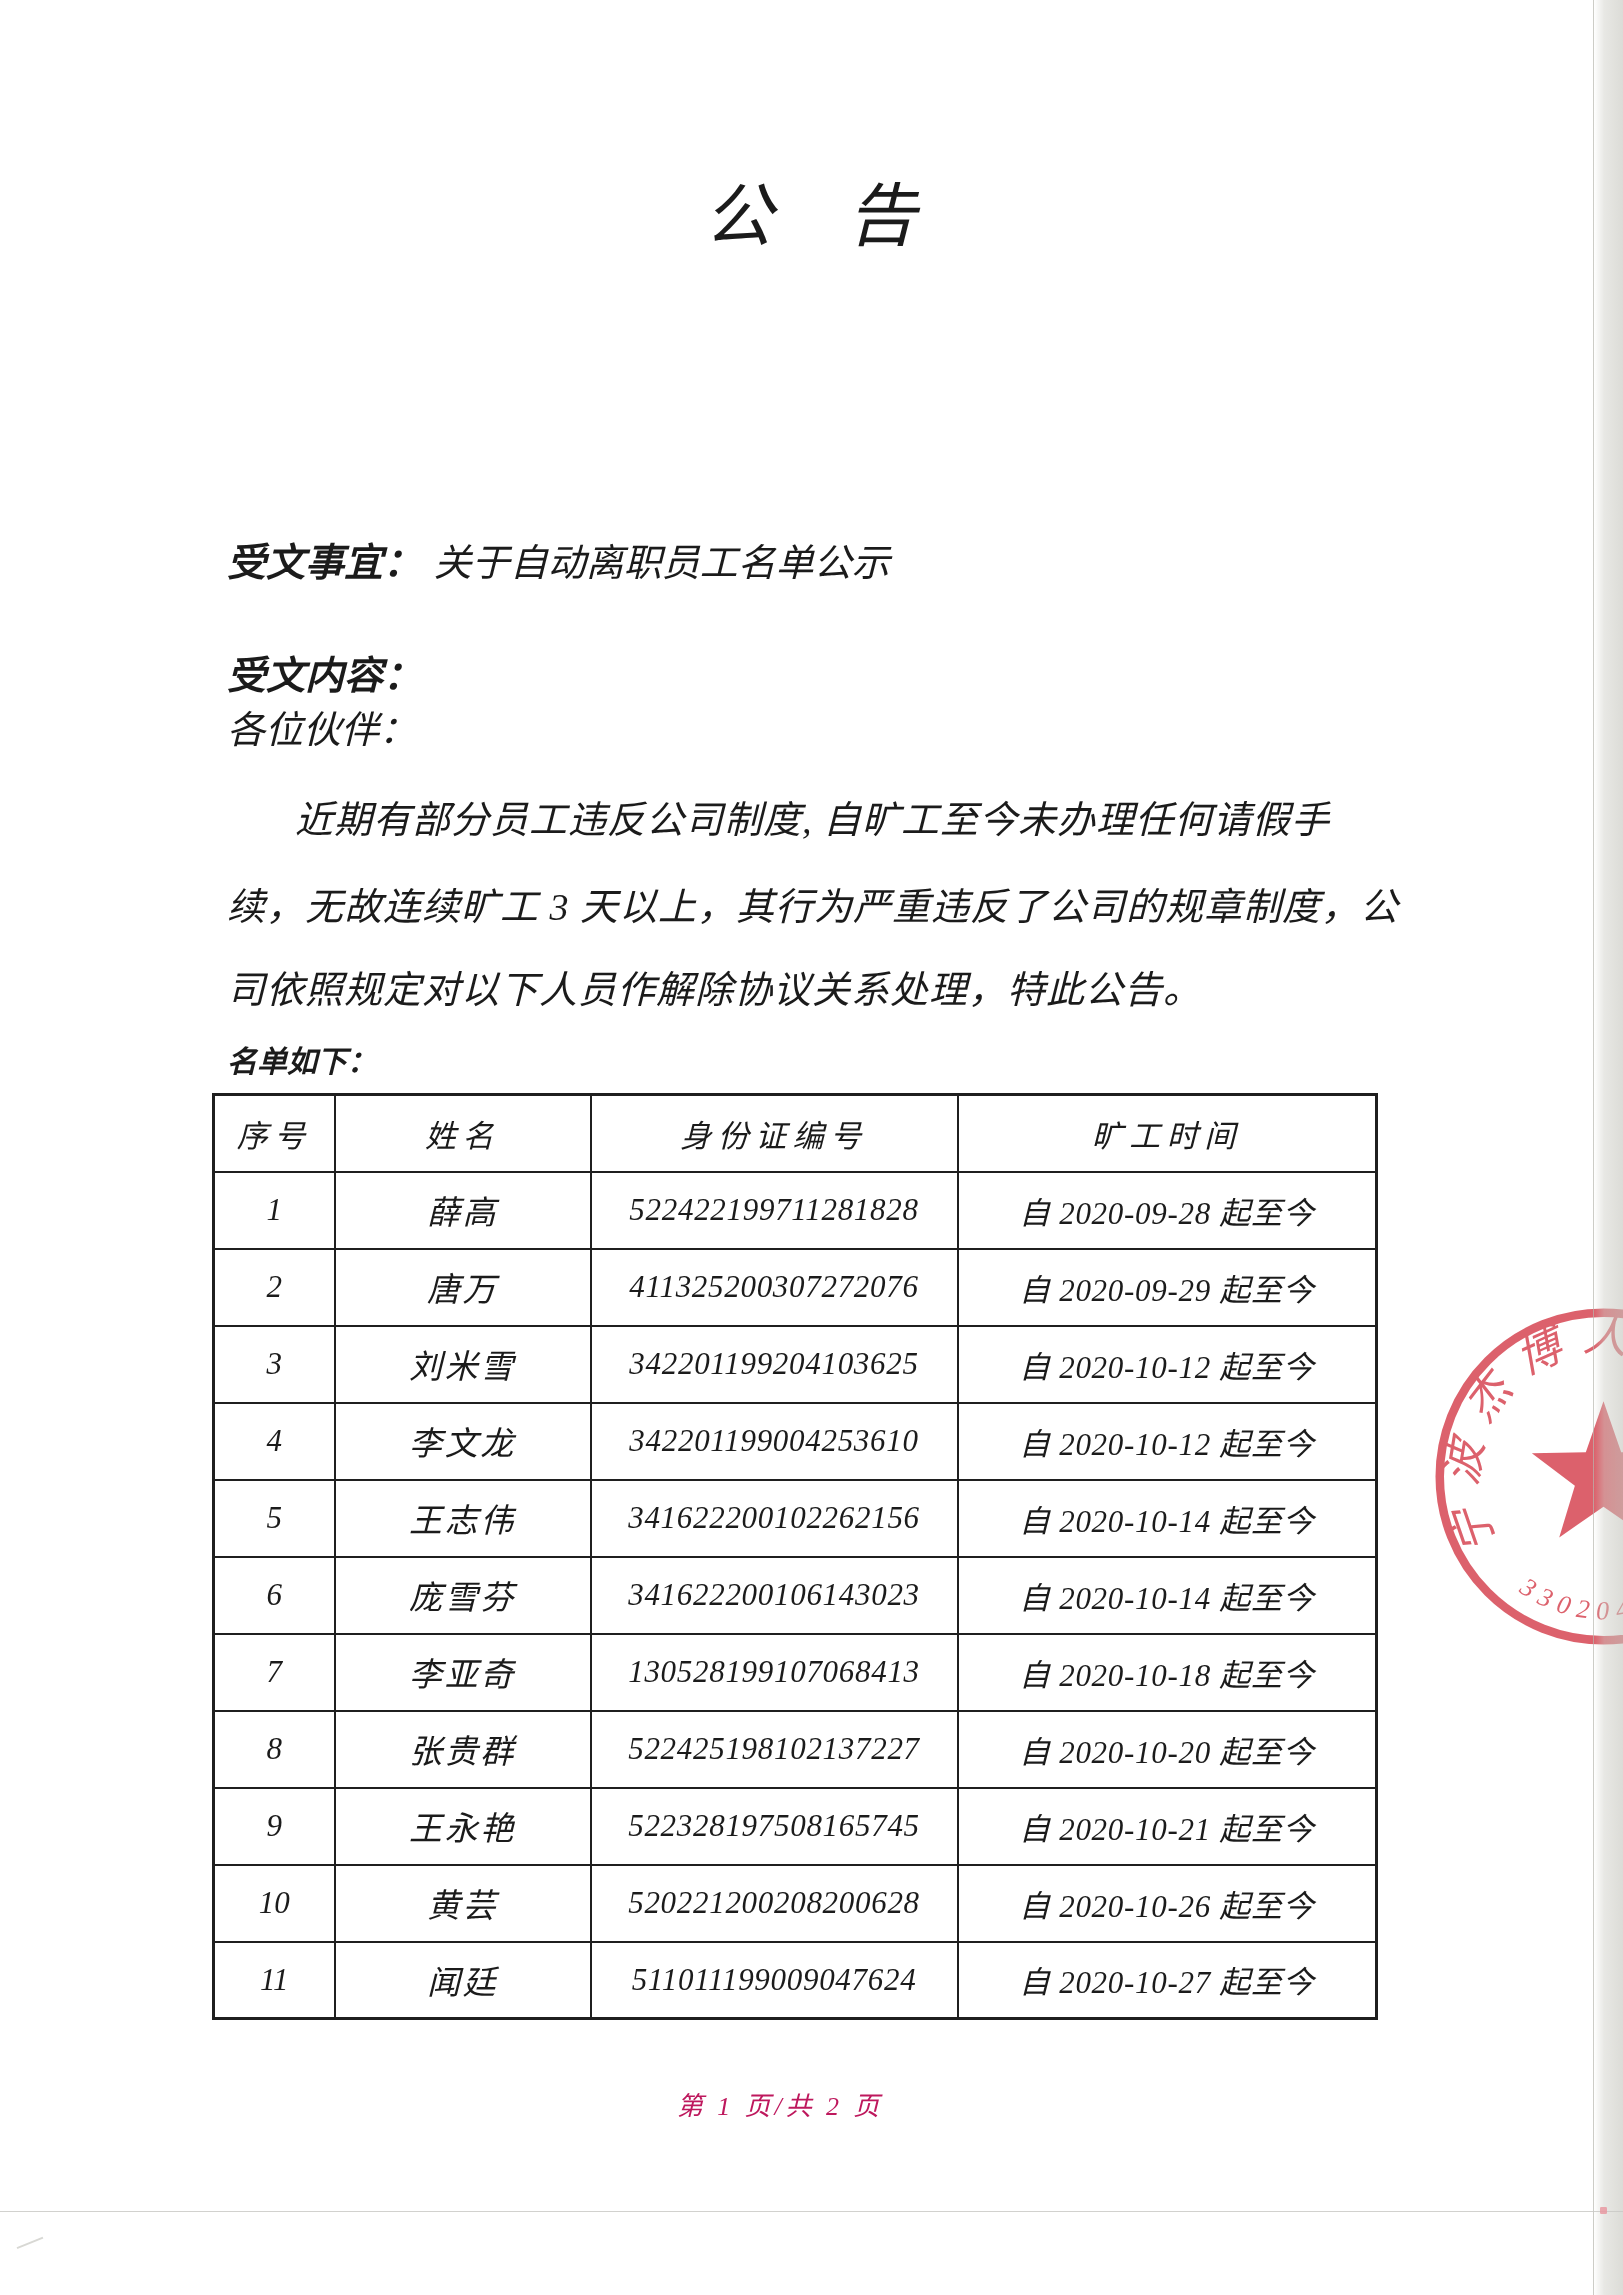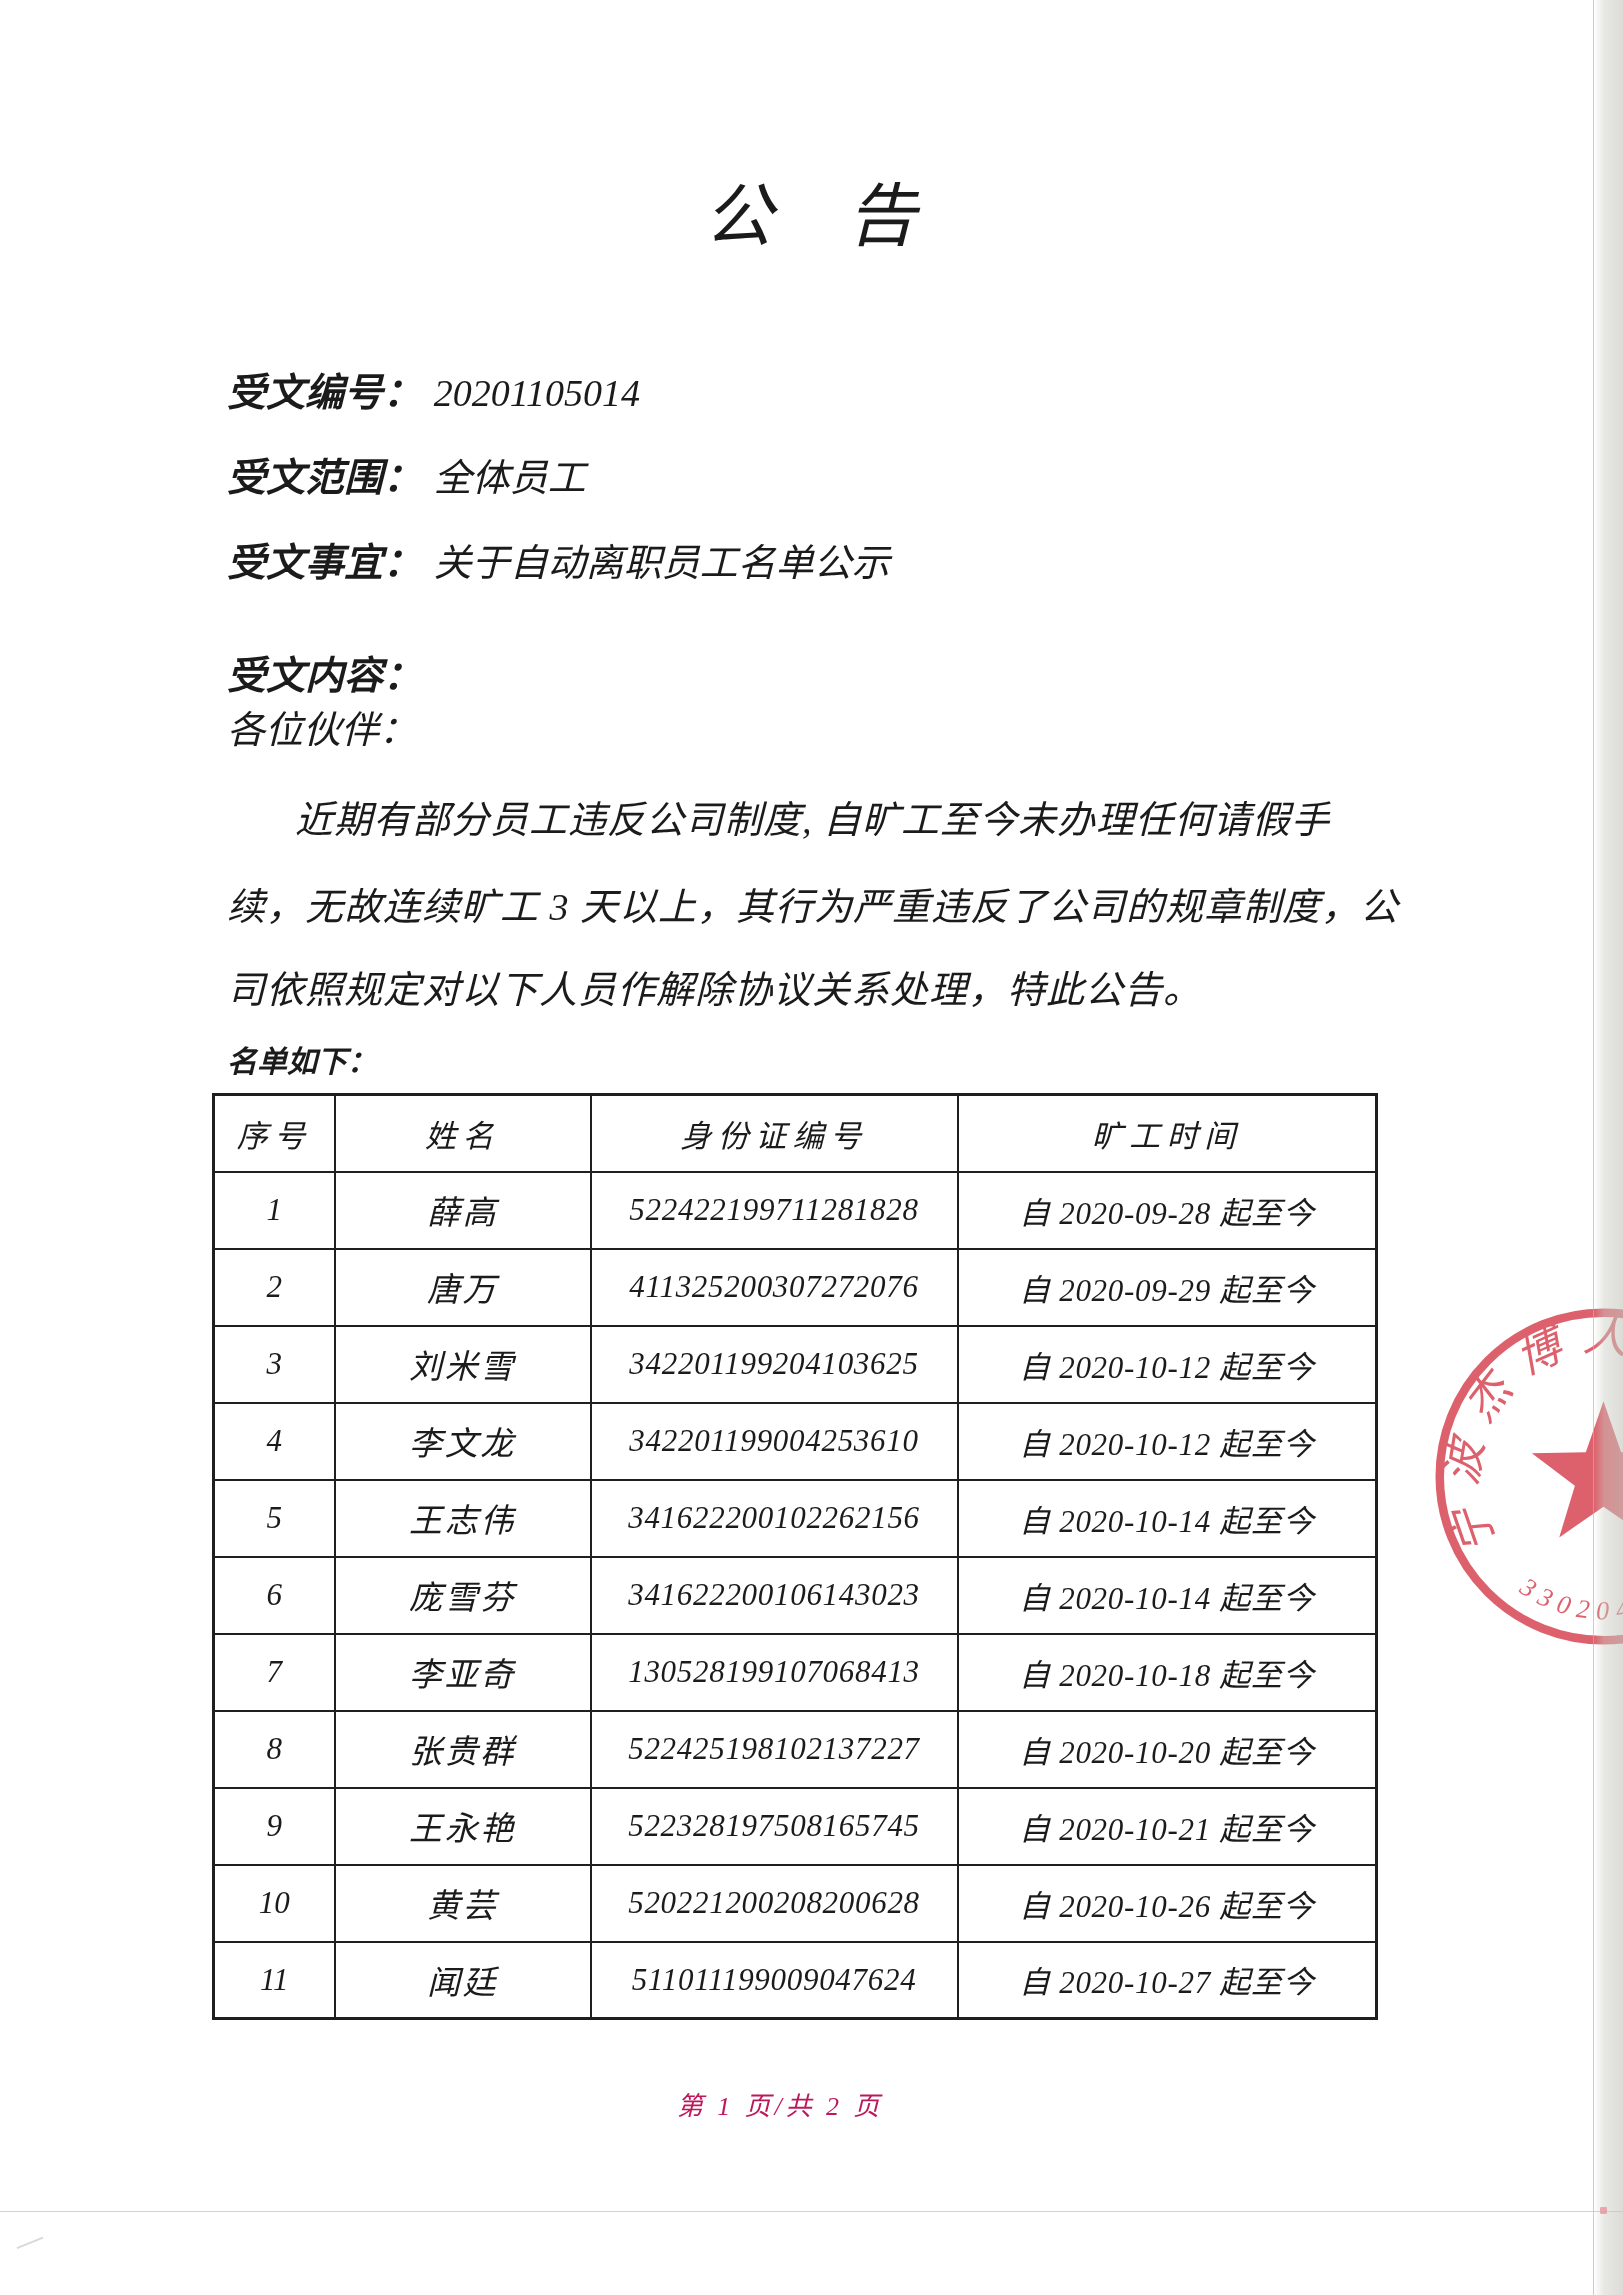--- a/index.html
+++ b/index.html
@@ -51,26 +51,20 @@
   .fold-dot{position:absolute;left:1600px;top:2207px;width:6.5px;height:6.5px;background:#e8959d;border-radius:1.3px;z-index:8;opacity:0.8;}
   .corner-mark{position:absolute;left:16.4px;top:2242px;width:27.5px;height:2px;background:#d8d8d4;transform:rotate(-22deg);z-index:2;}
 </style>
 </head>
 <body>
 
 <div class="page">
 
   <div class="doc-title">公　告</div>
 
-  <div class="field-line f0">
-    <span class="field-label">受文编号：</span><span class="field-value">20201105014</span>
-  </div>
-  <div class="field-line f1">
-    <span class="field-label">受文范围：</span><span class="field-value">全体员工</span>
-  </div>
   <div class="field-line f2">
     <span class="field-label">受文事宜：</span><span class="field-value">关于自动离职员工名单公示</span>
   </div>
   <div class="field-line f3">
     <span class="field-label">受文内容：</span><span class="field-value"></span>
   </div>
 
   <div class="salutation">各位伙伴：</div>
 
   <div class="para-line p0">近期有部分员工违反公司制度, 自旷工至今未办理任何请假手</div>

